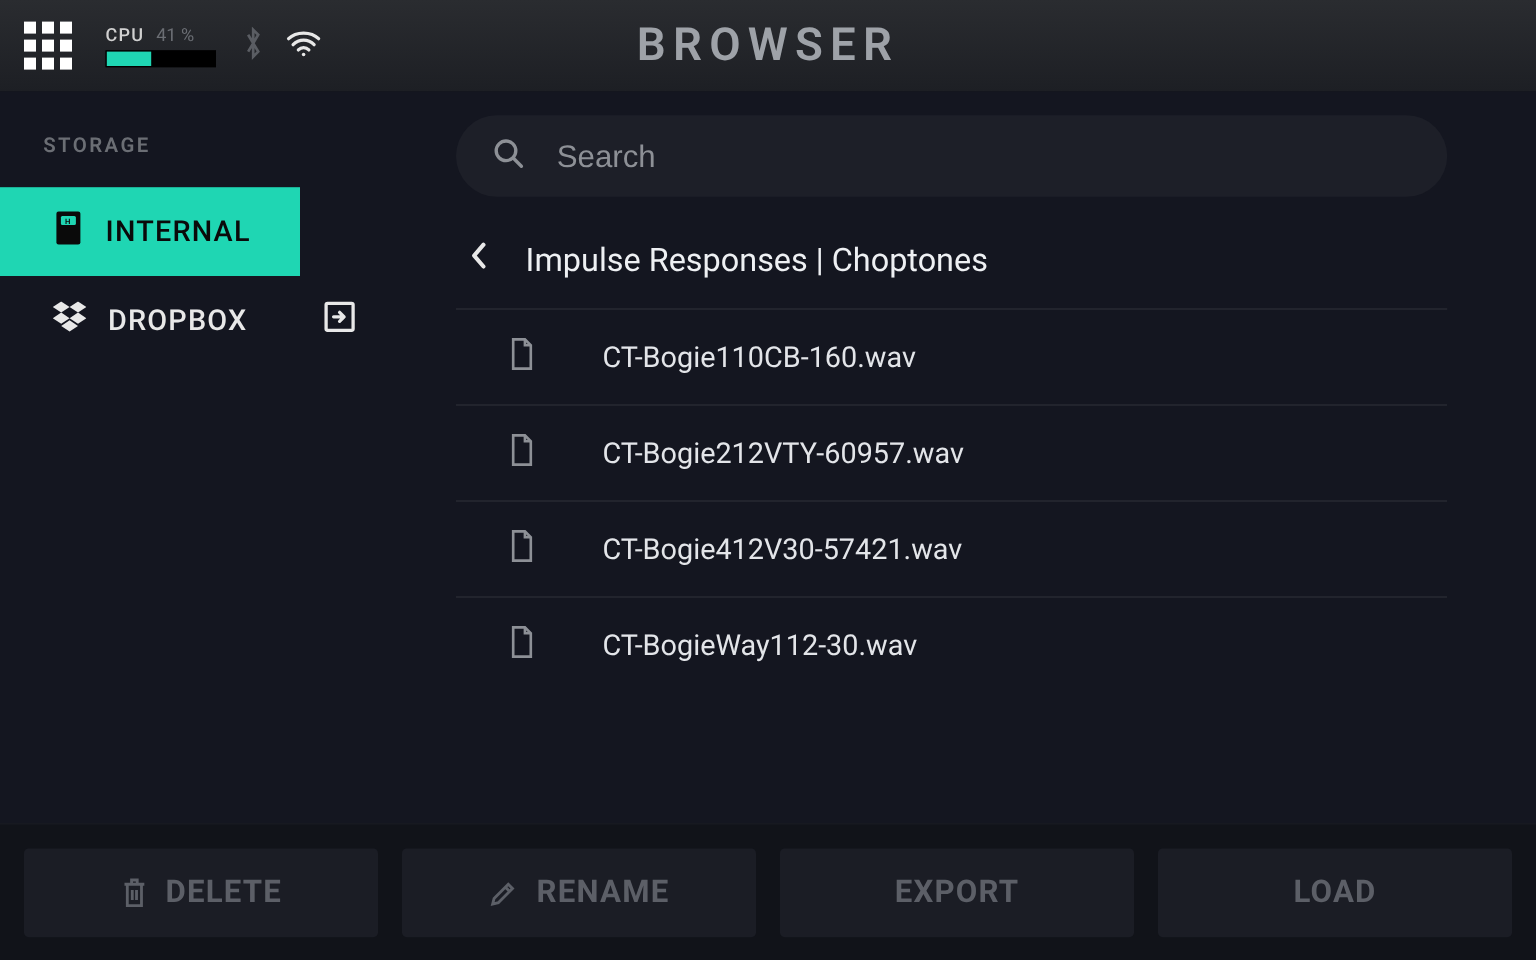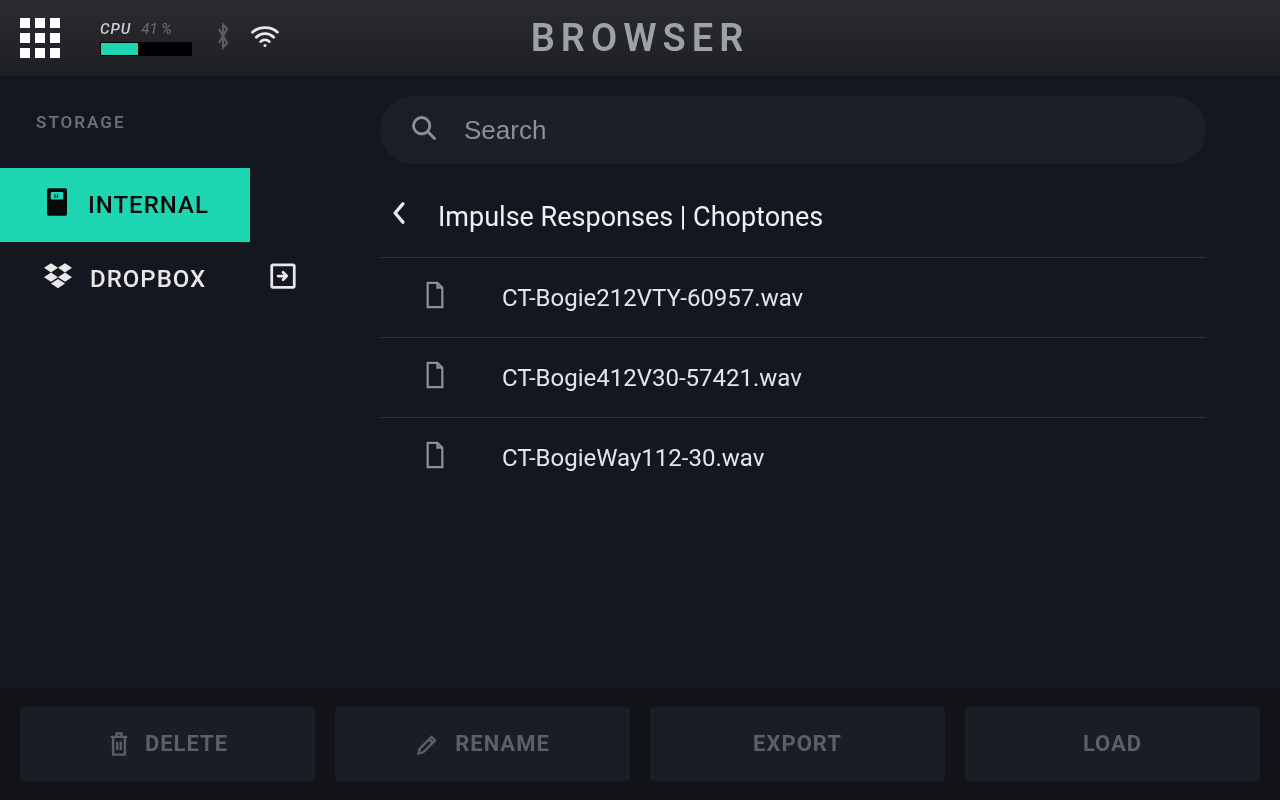--- a/index.html
+++ b/index.html
@@ -15,39 +15,39 @@
     position: relative;
   }
   .grid-icon {
     display: grid;
     grid-template-columns: repeat(3, 10px);
     grid-template-rows: repeat(3, 10px);
     gap: 5px;
     cursor: pointer;
   }
   .grid-icon span { background: #fff; width: 10px; height: 10px; }
-  .cpu-block { margin-left: 40px; display: flex; flex-direction: column; font-style: italic; }
+  .cpu-block { margin-left: 28px; display: flex; flex-direction: column; }
   .cpu-top { display: flex; align-items: baseline; gap: 10px; }
   .cpu-label { font-size: 15px; letter-spacing: 1px; color: #d0d0d0; font-weight: 500; }
   .cpu-pct { font-size: 15px; color: #6b6e74; }
   .cpu-bar { margin-top: 4px; width: 92px; height: 14px; background: #000; border: 1px solid #000; display: flex; }
   .cpu-fill { background: #1fd6b3; height: 100%; }
   .bt-icon { margin-left: 22px; color: #5a5d63; }
   .wifi-icon { margin-left: 18px; color: #e8e8e8; }
   .title {
     position: absolute; left: 0; right: 0; text-align: center;
     font-size: 38px; font-weight: 600; letter-spacing: 6px; color: #9ea2a8;
     pointer-events: none;
   }
 
   
   .body { display: flex; height: 610px; background: #141620; }
   
   .sidebar { width: 320px; padding-top: 36px; }
-  .side-heading { font-size: 17px; letter-spacing: 2px; color: #6b6e74; font-weight: 600; padding-left: 36px; margin-bottom: 36px; }
+  .side-heading { font-size: 17px; letter-spacing: 2px; color: #6b6e74; font-weight: 600; padding-left: 36px; margin-bottom: 24px; }
   .side-item {
     height: 74px; display: flex; align-items: center; padding: 0 22px 0 44px;
     font-size: 24px; letter-spacing: 1px; font-weight: 500; cursor: pointer;
     gap: 18px; position: relative;
   }
   .side-item.active { background: #1fd6b3; color: #0a0a0a; width: 250px; }
   .side-item .trailing { position: absolute; right: 22px; }
   
   .main { flex: 1; padding: 20px 74px 0 60px; display: flex; flex-direction: column; }
   .search {
@@ -78,21 +78,21 @@
   .file-row svg { color: #8d9096; }
   
   
   .footer {
     height: 114px; display: flex; align-items: center; justify-content: space-between;
     padding: 0 20px; gap: 20px; background: #111319; border-top: 1px solid #1a1c24;
   }
   .fbtn {
     flex: 1; height: 74px; background: #1b1d25; border-radius: 4px;
     display: flex; align-items: center; justify-content: center; gap: 14px;
-    font-size: 22px; font-weight: 700; letter-spacing: 1px; color: #5c5f67;
+    font-size: 26px; font-weight: 700; letter-spacing: 1px; color: #5c5f67;
     cursor: pointer;
   }
   .fbtn svg { color: #5c5f67; }
 </style>
 </head>
 <body>
 
 <div class="topbar">
   <div class="grid-icon">
     <span></span>
@@ -186,20 +186,29 @@
     </div>
 
     <div class="file-list">
       <div class="file-row">
         <span>
           <svg width="22" height="28" viewBox="0 0 18 22" fill="none" stroke="currentColor" stroke-width="1.8">
             <path d="M3 1 L11 1 L15 5 L15 21 L3 21 Z"></path>
               <path d="M11 1 L11 5 L15 5"></path>
           </svg>
         </span>
+        <span>CT-Bogie110CB-160.wav</span>
+      </div>
+      <div class="file-row">
+        <span>
+          <svg width="22" height="28" viewBox="0 0 18 22" fill="none" stroke="currentColor" stroke-width="1.8">
+            <path d="M3 1 L11 1 L15 5 L15 21 L3 21 Z"></path>
+              <path d="M11 1 L11 5 L15 5"></path>
+          </svg>
+        </span>
         <span>CT-Bogie212VTY-60957.wav</span>
       </div>
       <div class="file-row">
         <span>
           <svg width="22" height="28" viewBox="0 0 18 22" fill="none" stroke="currentColor" stroke-width="1.8">
             <path d="M3 1 L11 1 L15 5 L15 21 L3 21 Z"></path>
               <path d="M11 1 L11 5 L15 5"></path>
           </svg>
         </span>
         <span>CT-Bogie412V30-57421.wav</span>

